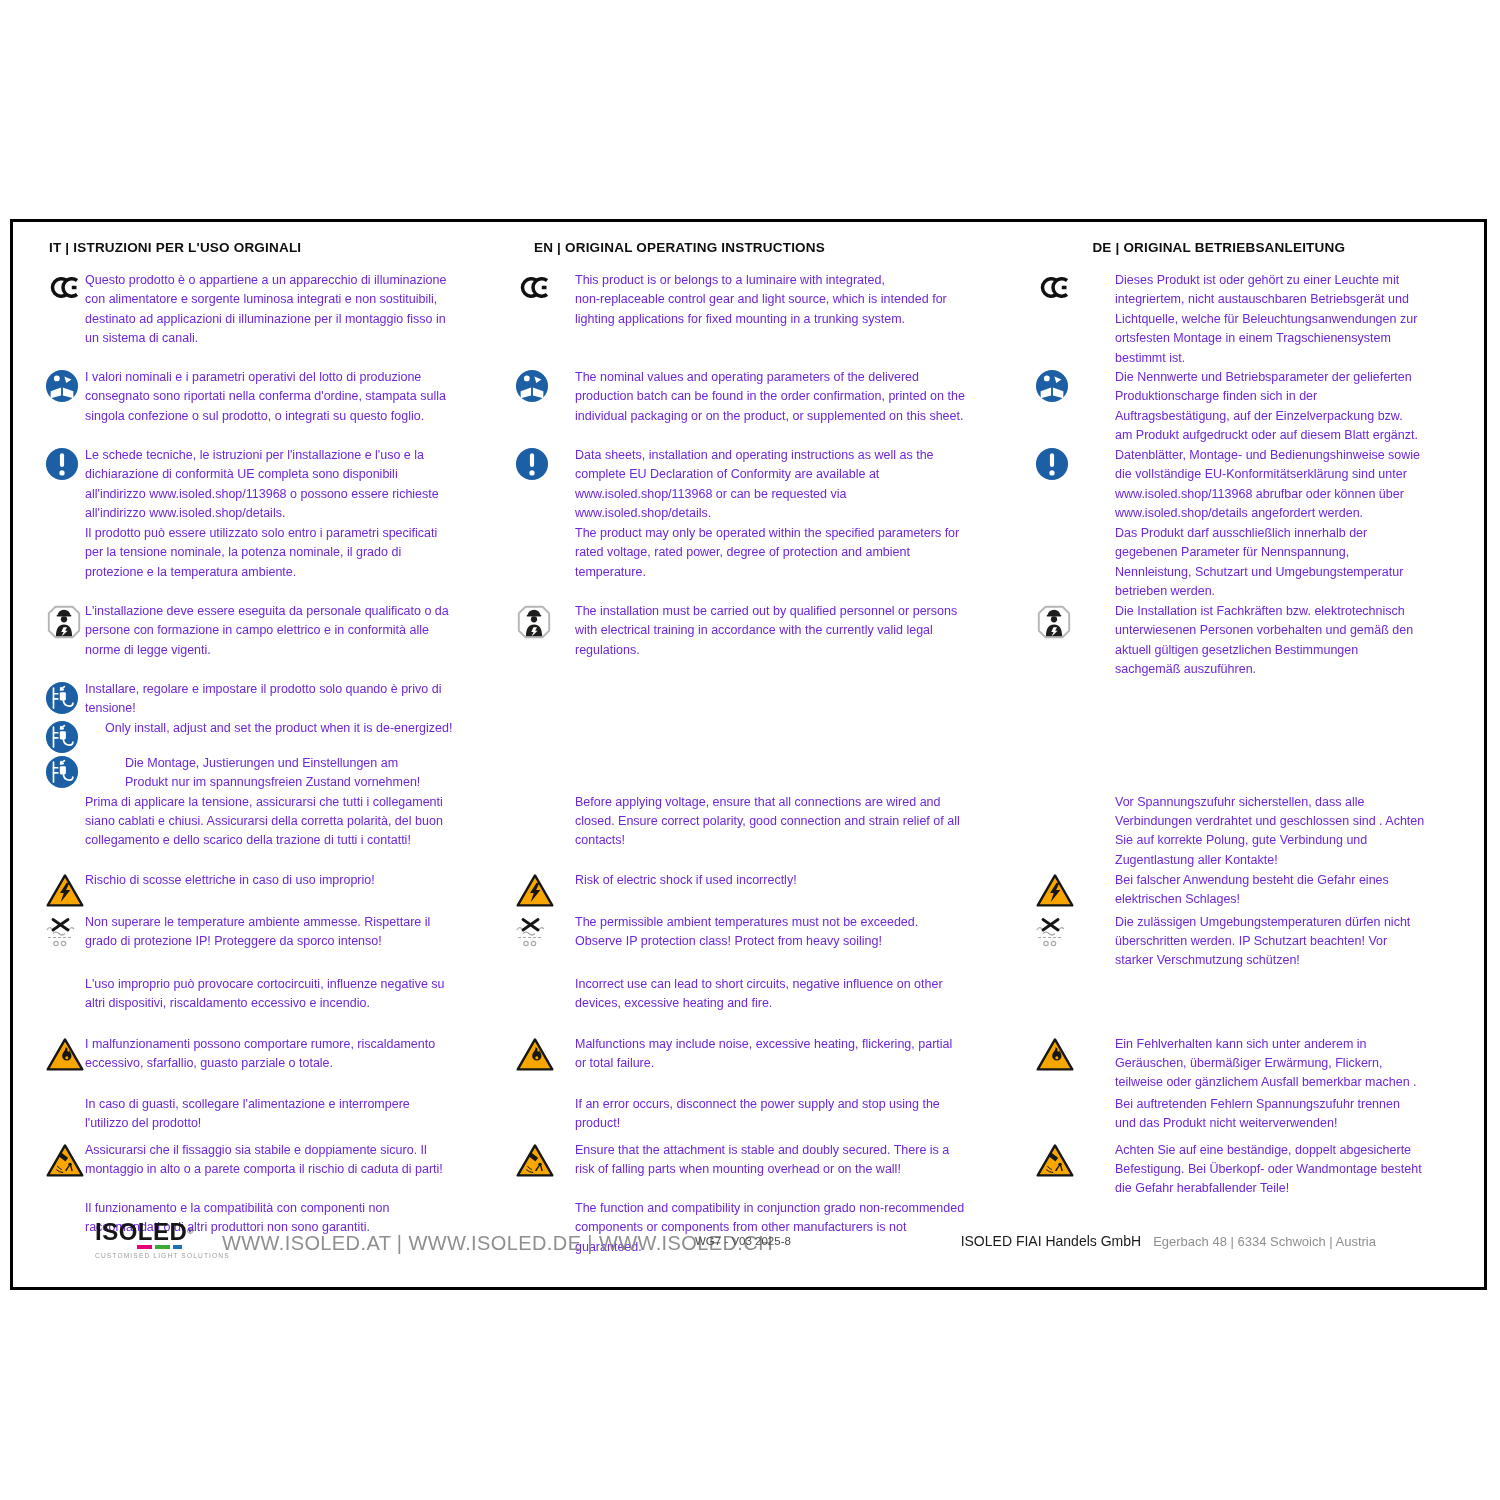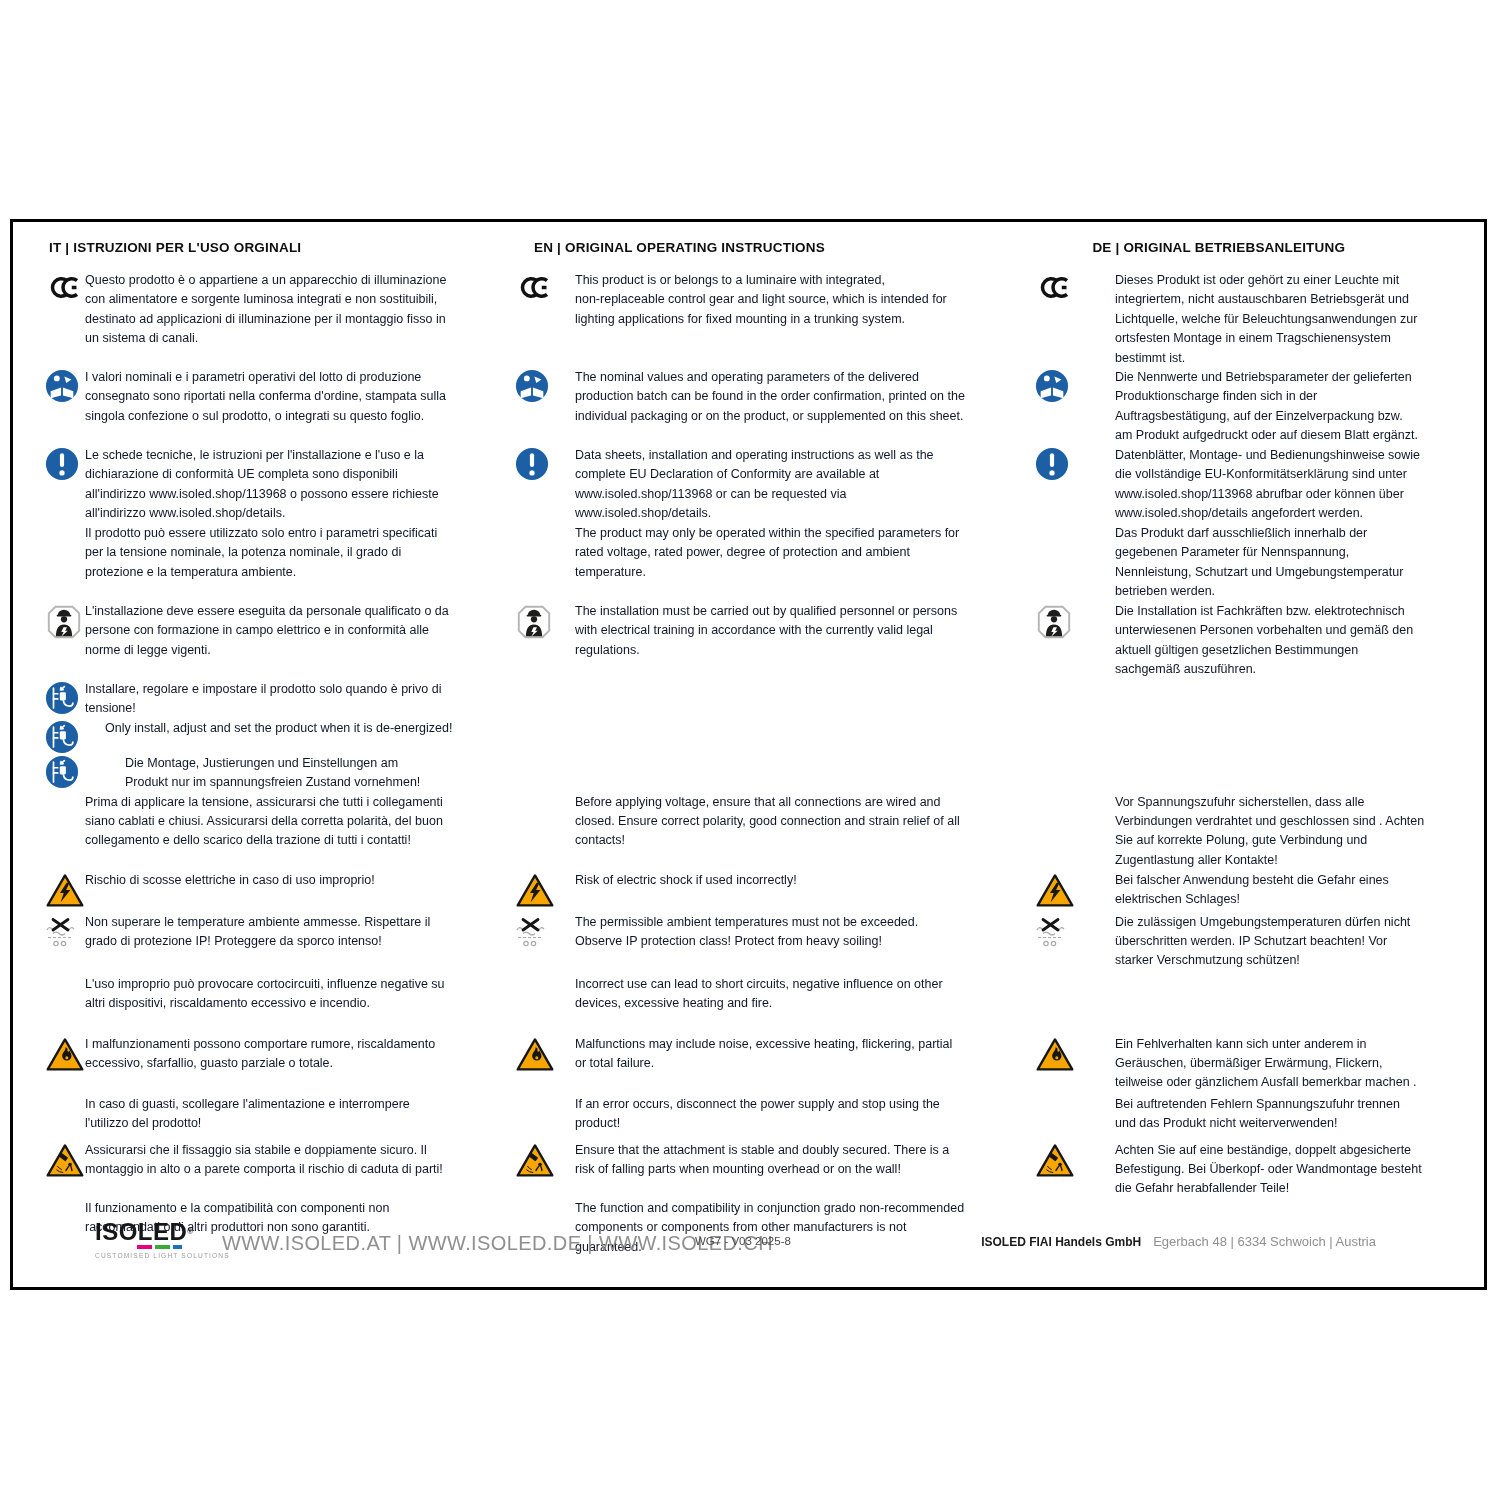--- a/index.html
+++ b/index.html
@@ -12,21 +12,21 @@
   .cell-it{width:470px;}
   .cell-en{width:520px;}
   .cell-de{width:438px;}
   .header-row .cell{display:block;}
   .col-header{font-size:13.5px;font-weight:bold;letter-spacing:.2px;color:#0e0e0e;padding-left:4px;}
   .cell-de .col-header{padding-left:30px;}
   .icon-box{flex:0 0 auto;padding-top:1px;}
   .cell-it .icon-box{width:40px;}
   .cell-en .icon-box{width:60px;}
   .cell-de .icon-box{width:80px;}
-  .text{white-space:pre-line;font-size:12.5px;line-height:19.4px;color:#0f172a;}
+  .text{white-space:pre-line;font-size:12.5px;line-height:19.4px;color:#6d28d9;}
   .cell-it .text{max-width:420px;}
   .cell-en .text{max-width:450px;}
   .cell-de .text{max-width:350px;}
   svg.icon{display:block;}
   svg.ce{margin-top:4px;}
   svg.tempip{margin-left:-4px;margin-top:3px;}
   
   .footer{position:absolute;left:82px;right:108px;bottom:20px;height:48px;}
   .logo{position:absolute;left:0;top:1px;width:130px;}
   .logo-word{font-size:24px;font-weight:700;letter-spacing:.5px;color:#161616;line-height:24px;}
@@ -34,21 +34,21 @@
   .logo-word .reg{font-size:8px;vertical-align:top;font-weight:400;}
   .logo-bars{display:flex;gap:3px;margin-left:42px;margin-top:1px;}
   .logo-bars .bar{height:3.5px;display:inline-block;}
   .bar.m{width:15px;background:#e6007e;}
   .bar.g{width:15px;background:#3aaa35;}
   .bar.b{width:9px;background:#1d71b8;}
   .logo-tag{font-size:6.6px;letter-spacing:1.15px;color:#9b9b9b;margin-top:3.5px;white-space:nowrap;}
   .websites{position:absolute;left:127px;top:13px;font-size:20px;color:#8f8f8f;letter-spacing:.4px;white-space:nowrap;}
   .version{position:absolute;left:600px;top:16px;font-size:11.5px;color:#4a4a4a;white-space:nowrap;}
   .company{position:absolute;right:0;top:13px;white-space:nowrap;}
-  .company .co{font-size:12px;font-weight:bold;color:#1a1a1a;padding-left:12px;}
+  .company .co{font-size:14px;font-weight:normal;color:#1a1a1a;padding-left:12px;}
   .company .addr{font-size:13px;color:#8f8f8f;margin-left:12px;}
 </style>
 </head>
 <body>
 
 <div class="sheet">
   <div id="content" class="content">
       <div class="row header-row">
         <div class="cell cell-it">
           <div class="col-header">IT | ISTRUZIONI PER L'USO ORGINALI</div>

